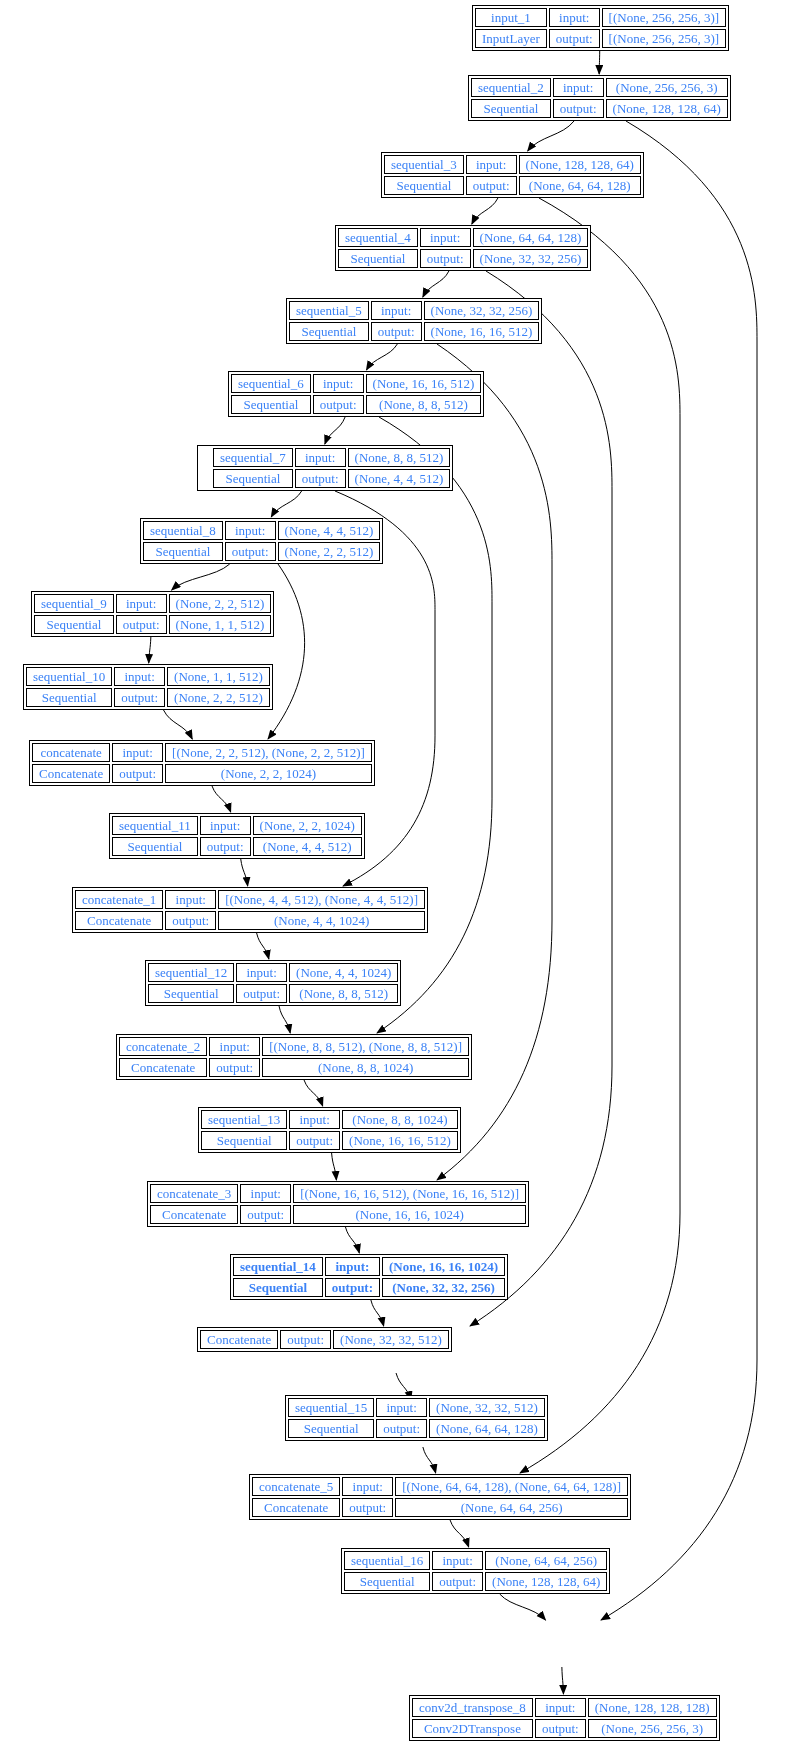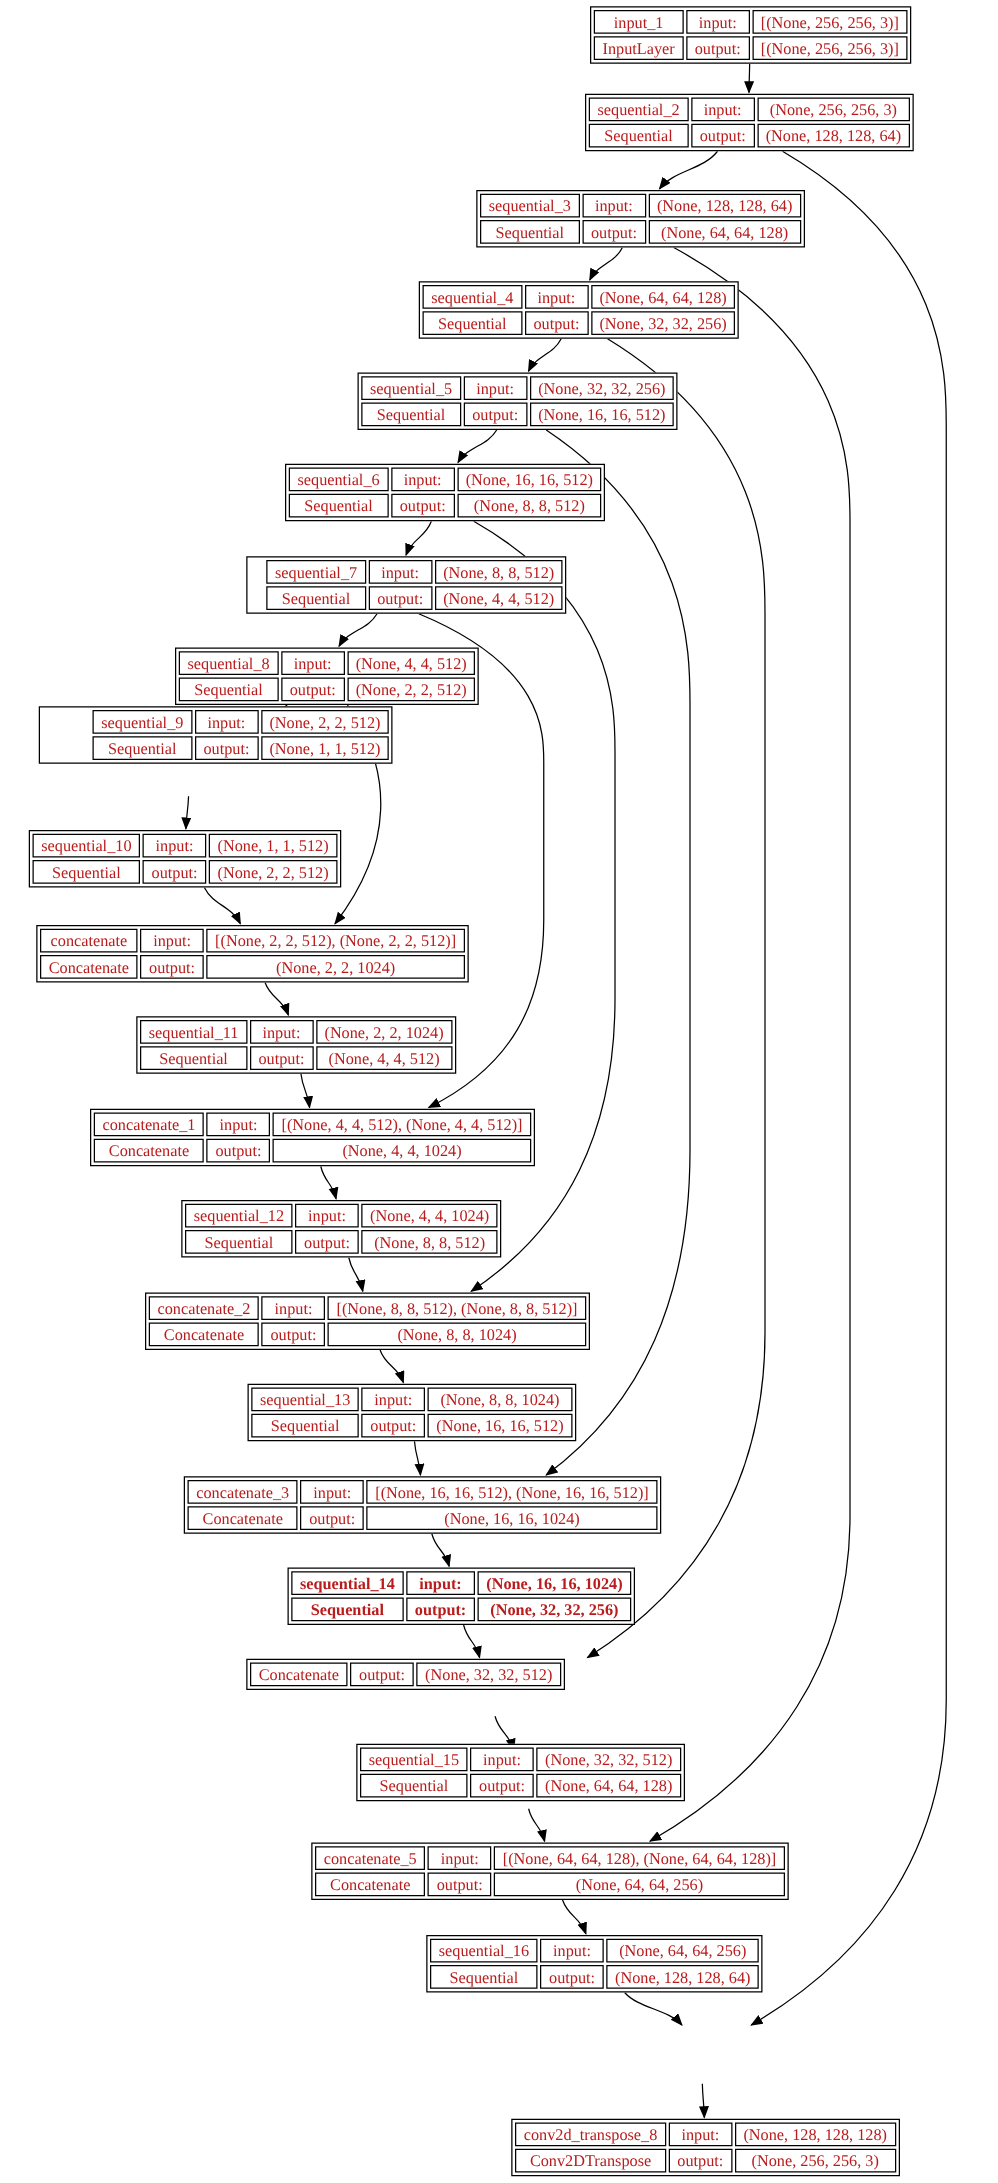--- a/index.html
+++ b/index.html
@@ -13,21 +13,21 @@
   #edges{position:absolute;left:0;top:0;width:798px;height:1746px;}
   #nodes{position:absolute;left:0;top:0;width:798px;height:1746px;}
   .node{
     position:absolute;
     display:table;
     border:1px solid #000;
     border-spacing:2px;
     background:#ffffff;
     font-size:13px;
     line-height:15px;
-    color:#b91c1c;
+    color:#3b82f6;
     white-space:nowrap;
   }
   .row{display:table-row;}
   .cell{
     display:table-cell;
     border:1px solid #000;
     padding:1px 6px;
     text-align:center;
     vertical-align:middle;
   }
@@ -164,21 +164,21 @@
       <div class="cell">sequential_8</div>
       <div class="cell">input:</div>
       <div class="cell">(None, 4, 4, 512)</div>
     </div>
     <div class="row">
       <div class="cell">Sequential</div>
       <div class="cell">output:</div>
       <div class="cell">(None, 2, 2, 512)</div>
     </div>
   </div>
-      <div class="node" style="top: 565px; left: 31px; padding-left: 40px;">
+      <div class="node" style="top: 591px; left: 31px;">
     <div class="row">
       <div class="cell">sequential_9</div>
       <div class="cell">input:</div>
       <div class="cell">(None, 2, 2, 512)</div>
     </div>
     <div class="row">
       <div class="cell">Sequential</div>
       <div class="cell">output:</div>
       <div class="cell">(None, 1, 1, 512)</div>
     </div>

